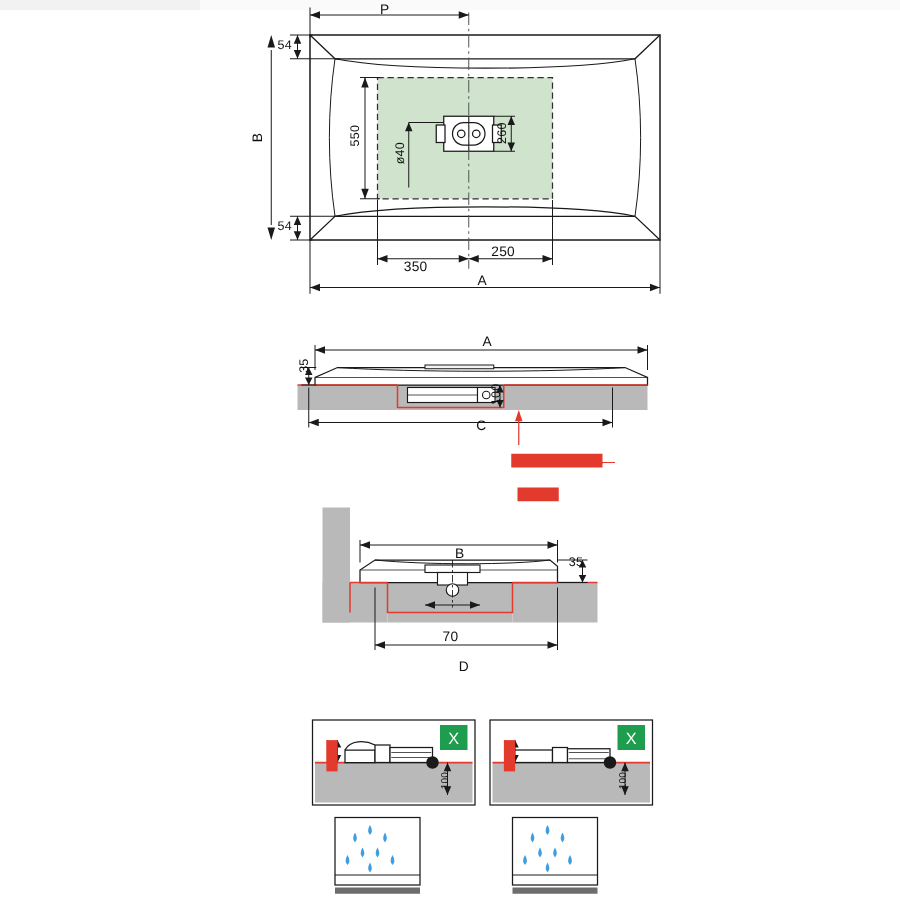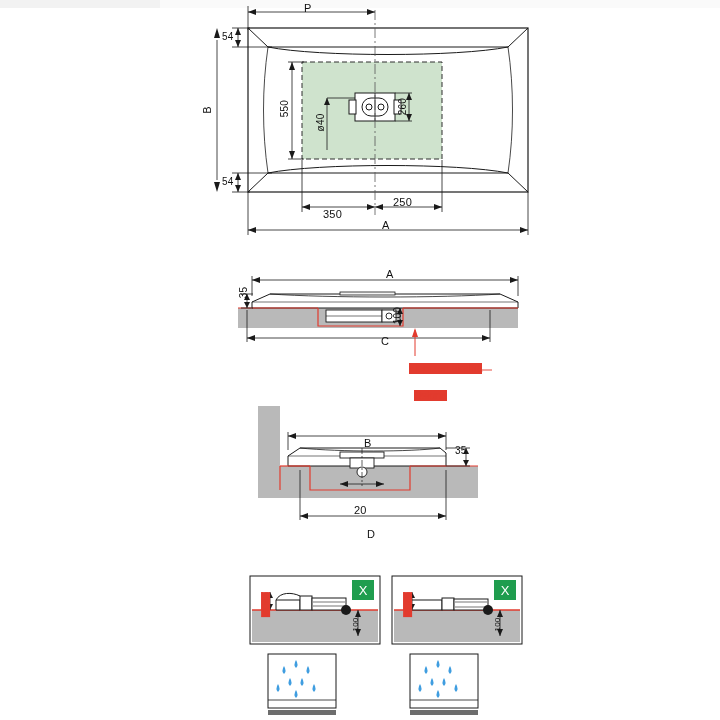--- a/index.html
+++ b/index.html
@@ -272,21 +272,21 @@
     <line x1="300" y1="72" x2="300" y2="122"></line>
     <line x1="446" y1="72" x2="446" y2="122"></line>
   </g>
   <polygon points="300,118 308,115 308,121" fill="#1a1a1a"></polygon>
   <polygon points="446,118 438,115 438,121" fill="#1a1a1a"></polygon>
 </svg>
 </div>
 
 <div class="lbl" style="left:364px;top:437px;">B</div>
 <div class="lbl small" style="left:455px;top:445px;">35</div>
-<div class="lbl" style="left:354px;top:504px;">20</div>
+<div class="lbl" style="left:354px;top:504px;">70</div>
 <div class="lbl" style="left:367px;top:528px;">D</div>
 
 <div class="fig" style="left:0px;top:566px;width:720px;height:154px;">
 <svg width="720" height="154" viewBox="0 0 720 154">
 
   <rect x="250" y="10" width="130" height="68" fill="#ffffff" stroke="#1a1a1a" stroke-width="1"></rect>
 
   <rect x="252" y="44" width="126" height="32" fill="#b9b9b9"></rect>
 
   <line x1="252" y1="44" x2="378" y2="44" stroke="#e23b2e" stroke-width="1.4"></line>

